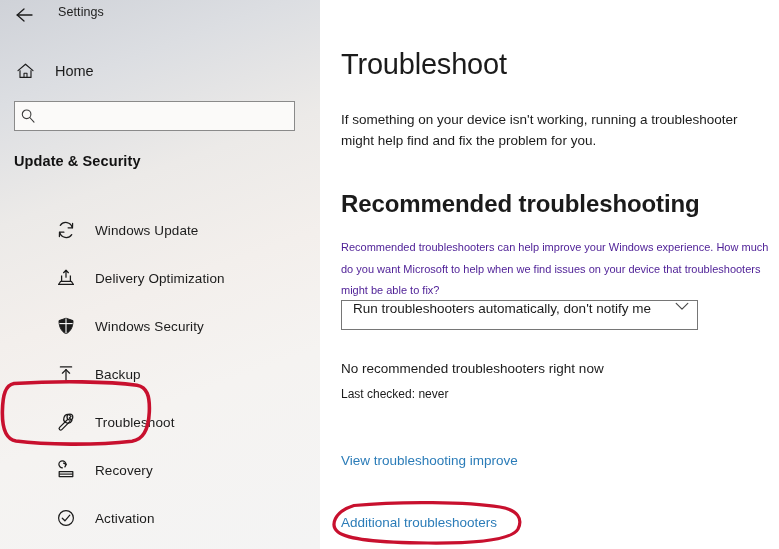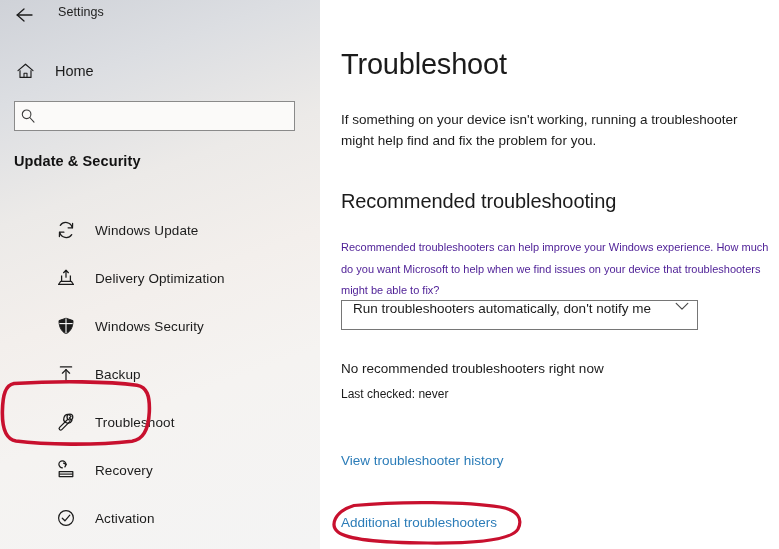--- a/index.html
+++ b/index.html
@@ -185,23 +185,24 @@
     top: 109px;
     width: 430px;
     font-size: 13.5px;
     line-height: 21px;
     color: #1b1b1b;
   }
   .subsection-title {
     position: absolute;
     left: 21px;
     top: 190px;
-    font-size: 20px;
+    font-size: 24px;
     color: #1b1b1b;
     letter-spacing: -.1px;
+    font-weight: bold;
   }
   .subsection-body {
     position: absolute;
     left: 21px;
     top: 237px;
     width: 430px;
     font-size: 11px;
     line-height: 21.5px;
     color: #4c1d95;
   }
@@ -410,21 +411,21 @@
       <span class="dropdown-chevron">
         <svg width="14" height="10" viewBox="0 0 14 10">
           <path d="M1.2 2.4 L7 8.1 L12.8 2.4" fill="none" stroke="#4a4a4a" stroke-width="1.2" stroke-linecap="round" stroke-linejoin="round"></path>
         </svg>
       </span>
     </div>
 
     <div class="status-main">No recommended troubleshooters right now</div>
     <div class="status-sub">Last checked: never</div>
 
-    <a class="link link-history" href="#">View troubleshooter history</a>
+    <a class="link link-history" href="#">View troubleshooting improve</a>
     <a class="link link-additional" href="#">Additional troubleshooters</a>
 
   </div>
 
   <div class="annotation ann-sidebar">
     <svg width="152" height="66" viewBox="0 0 152 66">
       <path d="M14 3.5
                C 60 0.6, 108 1.4, 137 5.2
                C 147 7.0, 150 16, 149.3 32
                C 148.6 48, 144 59.5, 132 61.2

